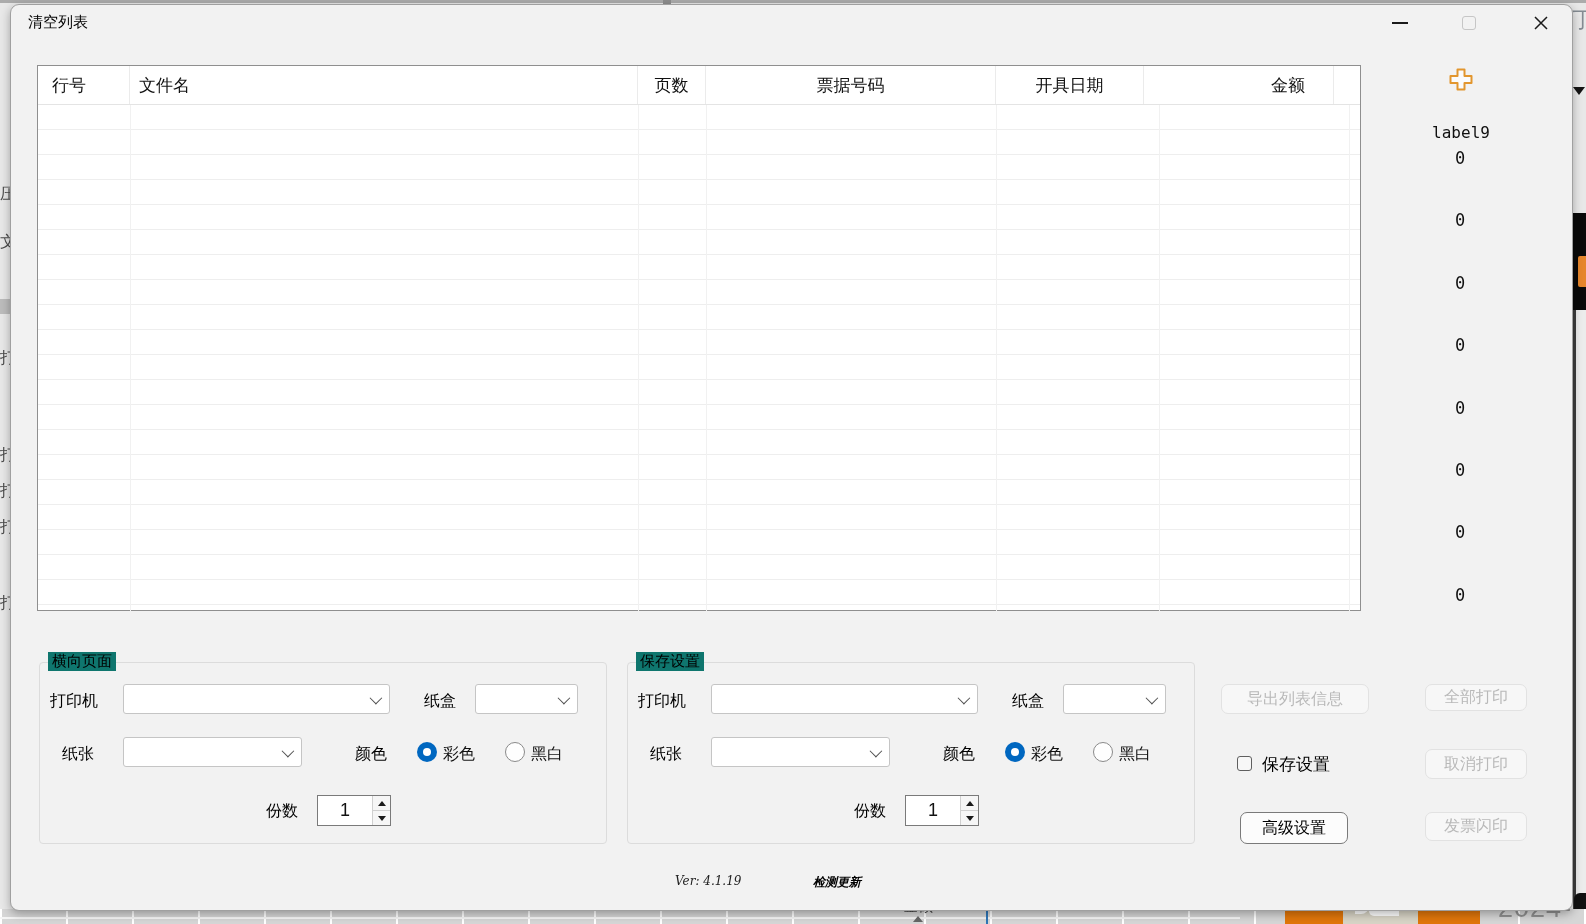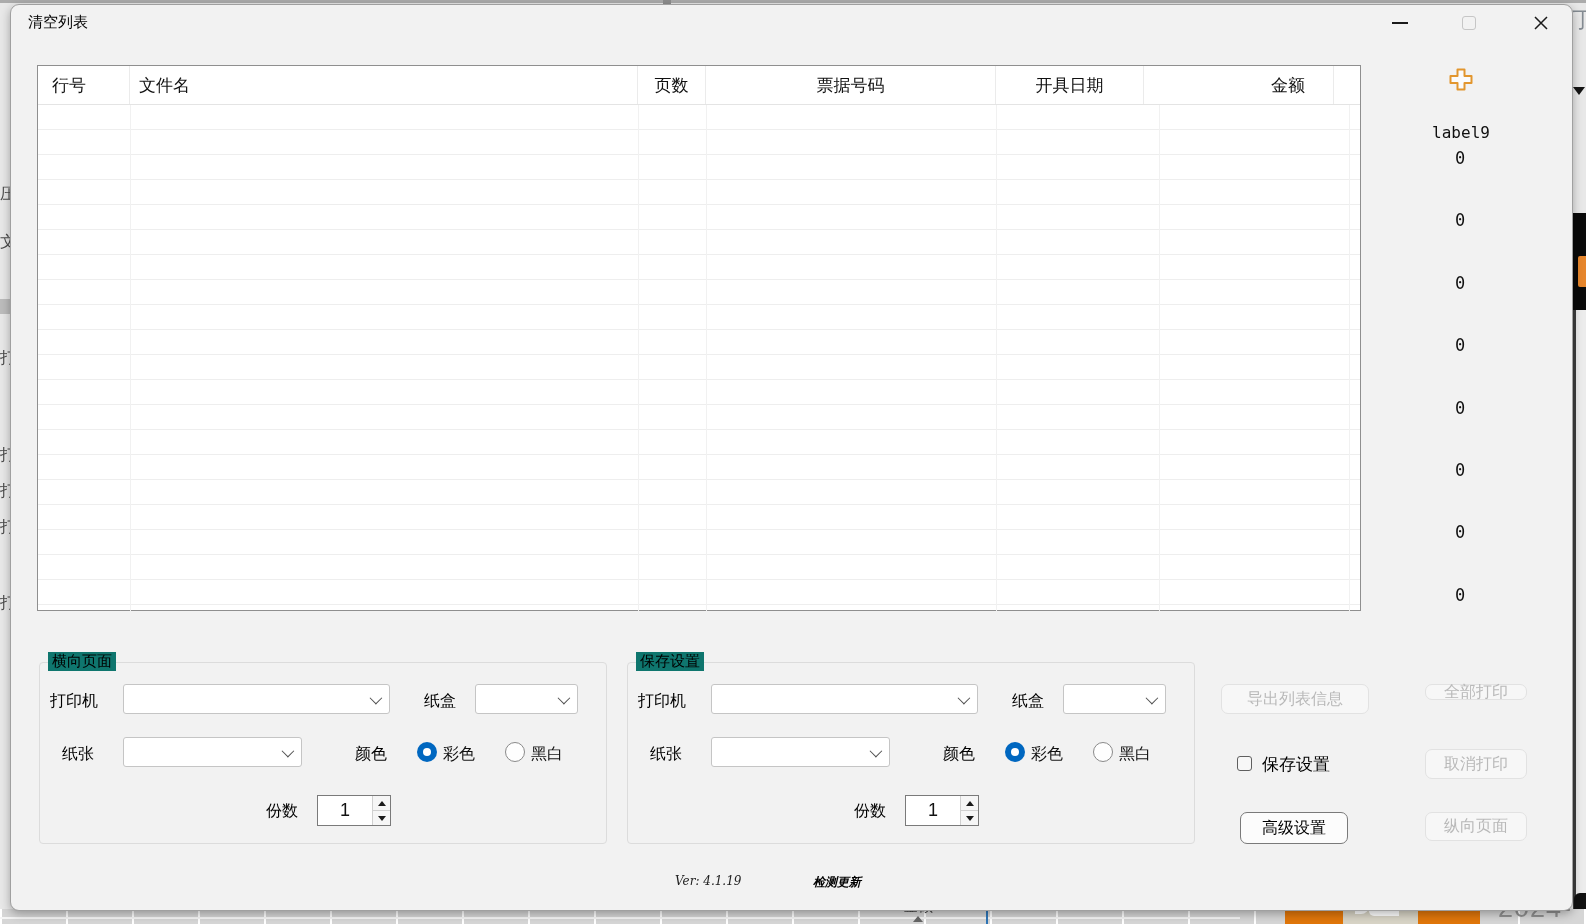--- a/index.html
+++ b/index.html
@@ -267,25 +267,25 @@
         <div class="spin-btn">
             <span class="tri-up"></span>
           </div>
         <div class="spin-btn">
             <span class="tri-down"></span>
           </div>
       </div>
     </div>
 
     <div class="btn disabled" style="left:1221px;top:684px;width:148px;height:30px;">导出列表信息</div>
-    <div class="btn disabled" style="left:1425px;top:684px;width:102px;height:16px;">全部打印</div>
+    <div class="btn disabled" style="left:1425px;top:684px;width:102px;height:27px;">全部打印</div>
 
     <span class="checkbox" style="left:1237px;top:756px;"></span>
     <span class="check-label" style="left:1262px;top:753px;">保存设置</span>
     <div class="btn disabled" style="left:1425px;top:749px;width:102px;height:30px;">取消打印</div>
 
     <div class="btn enabled" style="left:1240px;top:812px;width:108px;height:32px;">高级设置</div>
-    <div class="btn disabled" style="left:1425px;top:812px;width:102px;height:29px;">纵向页面</div>
+    <div class="btn disabled" style="left:1425px;top:812px;width:102px;height:29px;">发票闪印</div>
 
     <span class="ver-text">Ver: 4.1.19</span>
     <span class="upd-link">检测更新</span>
   </div>
 </div>
 
 </body></html>

